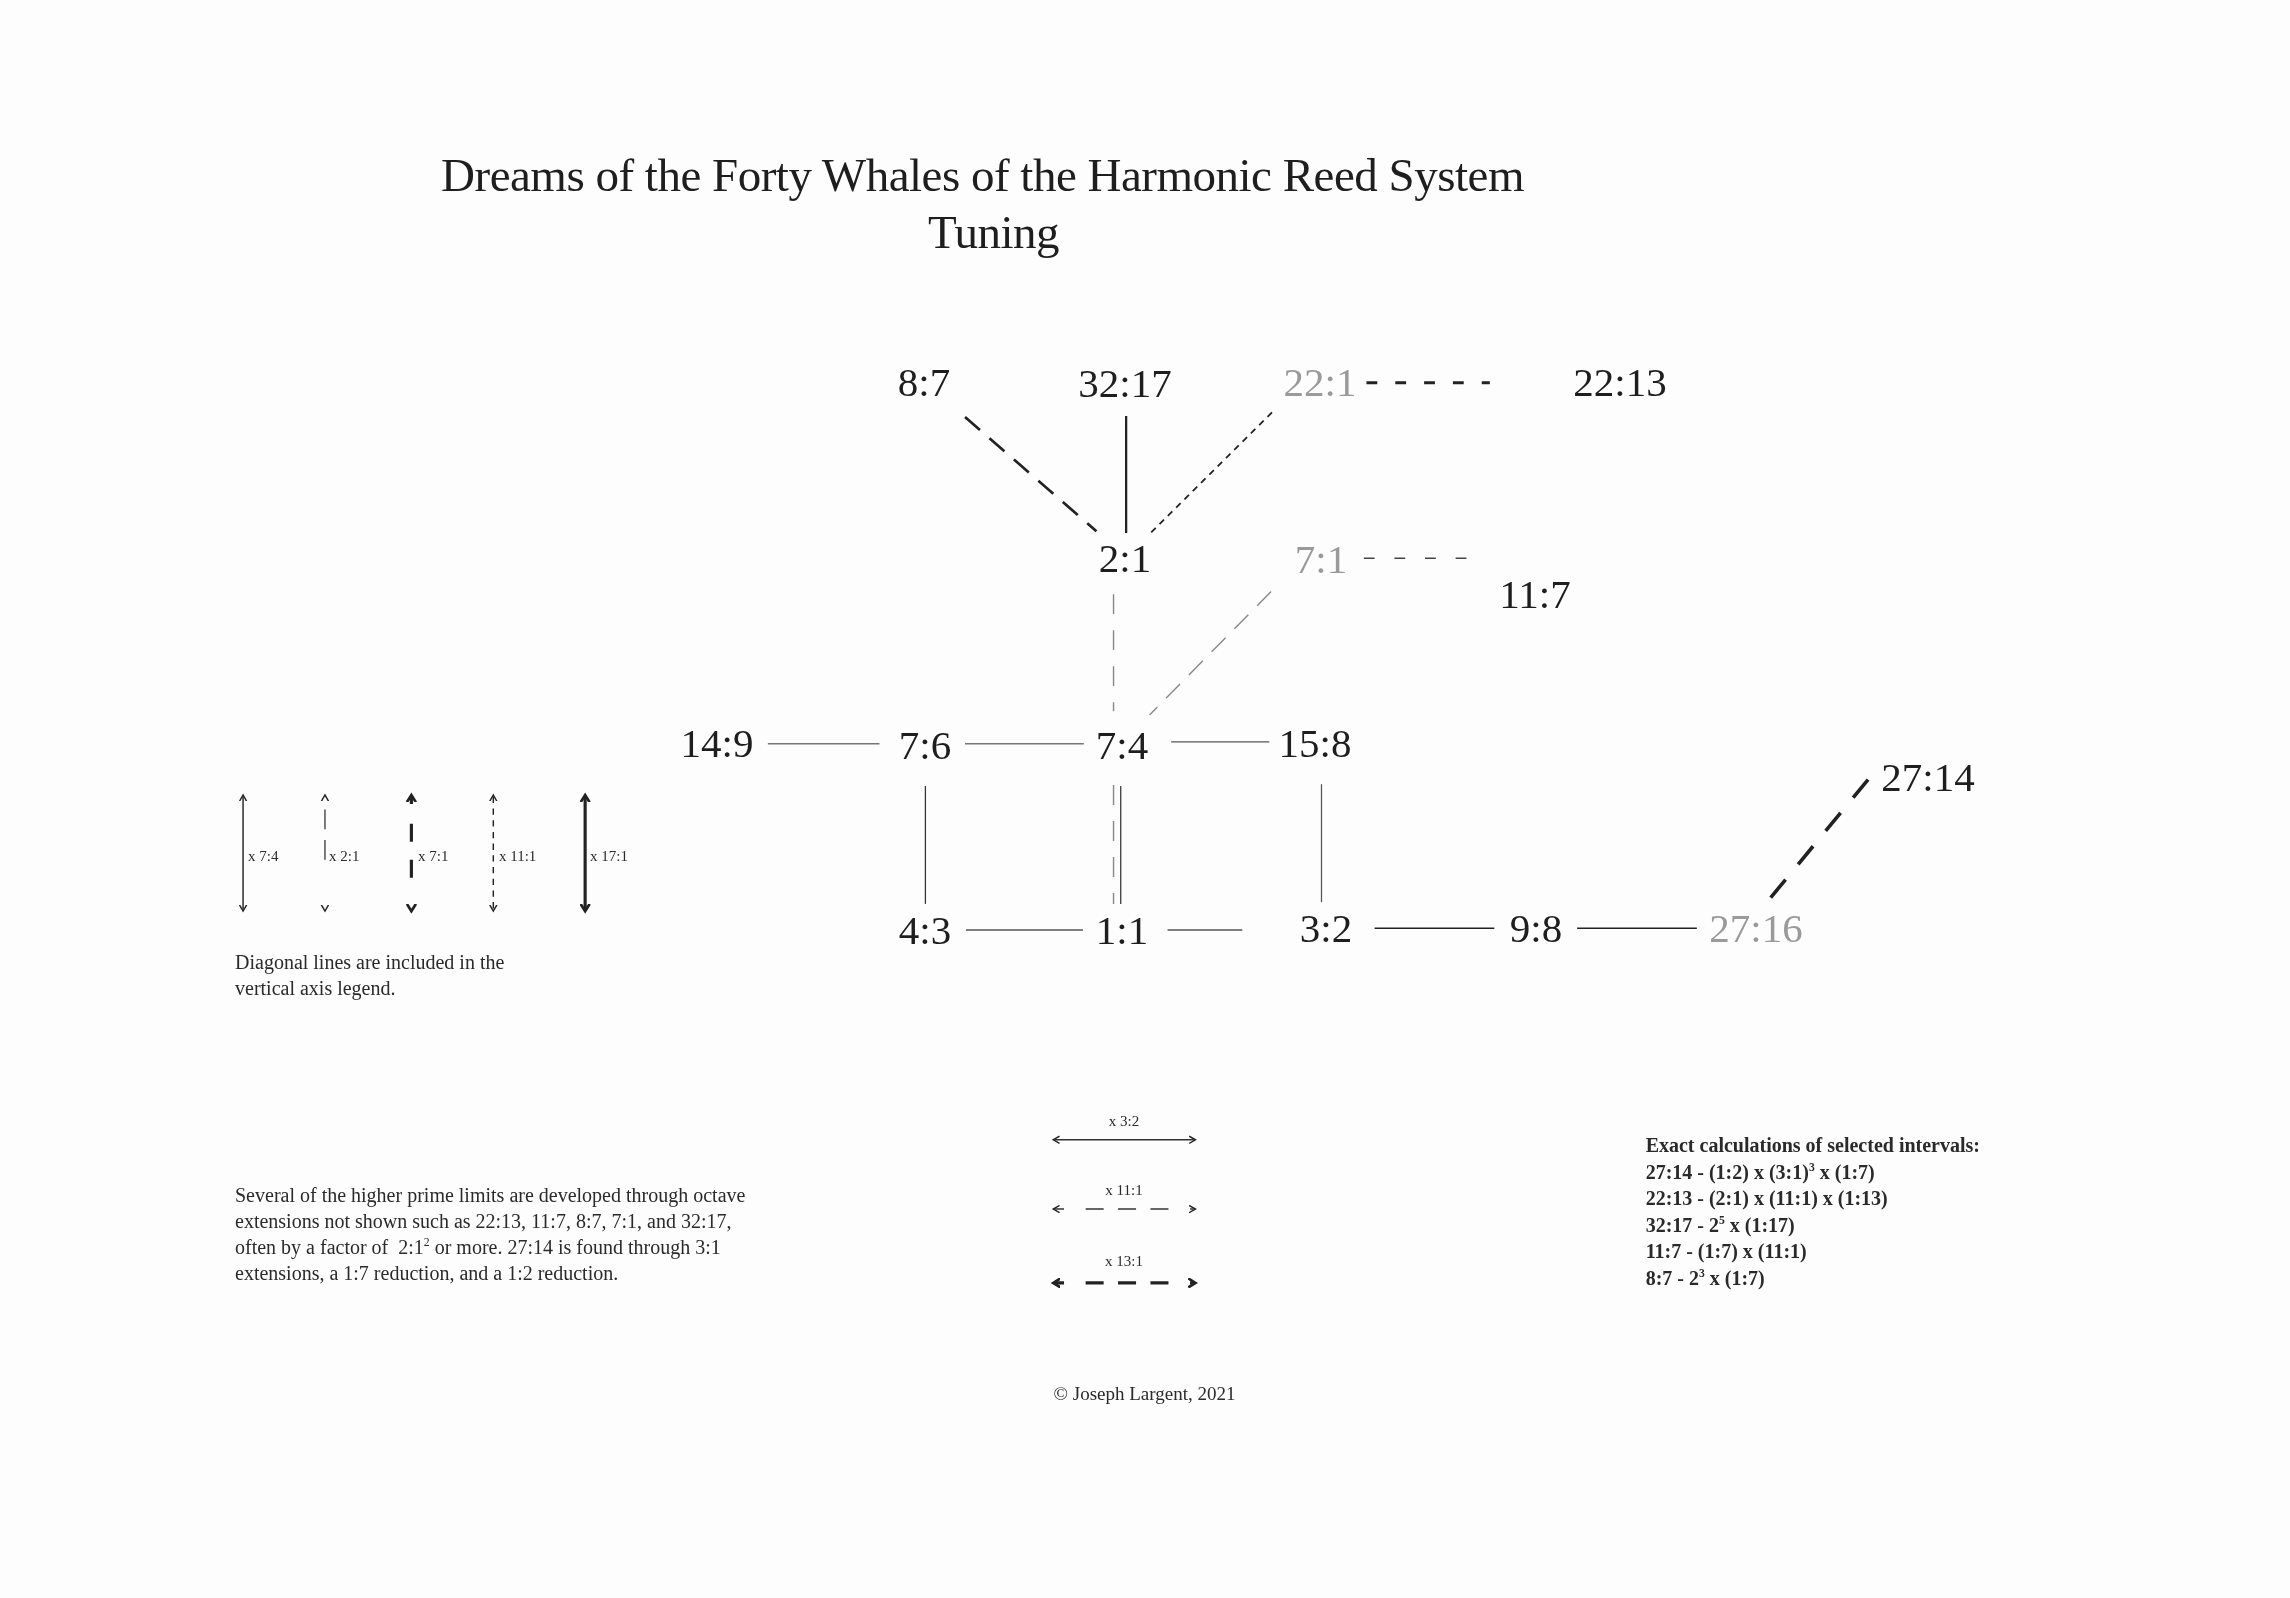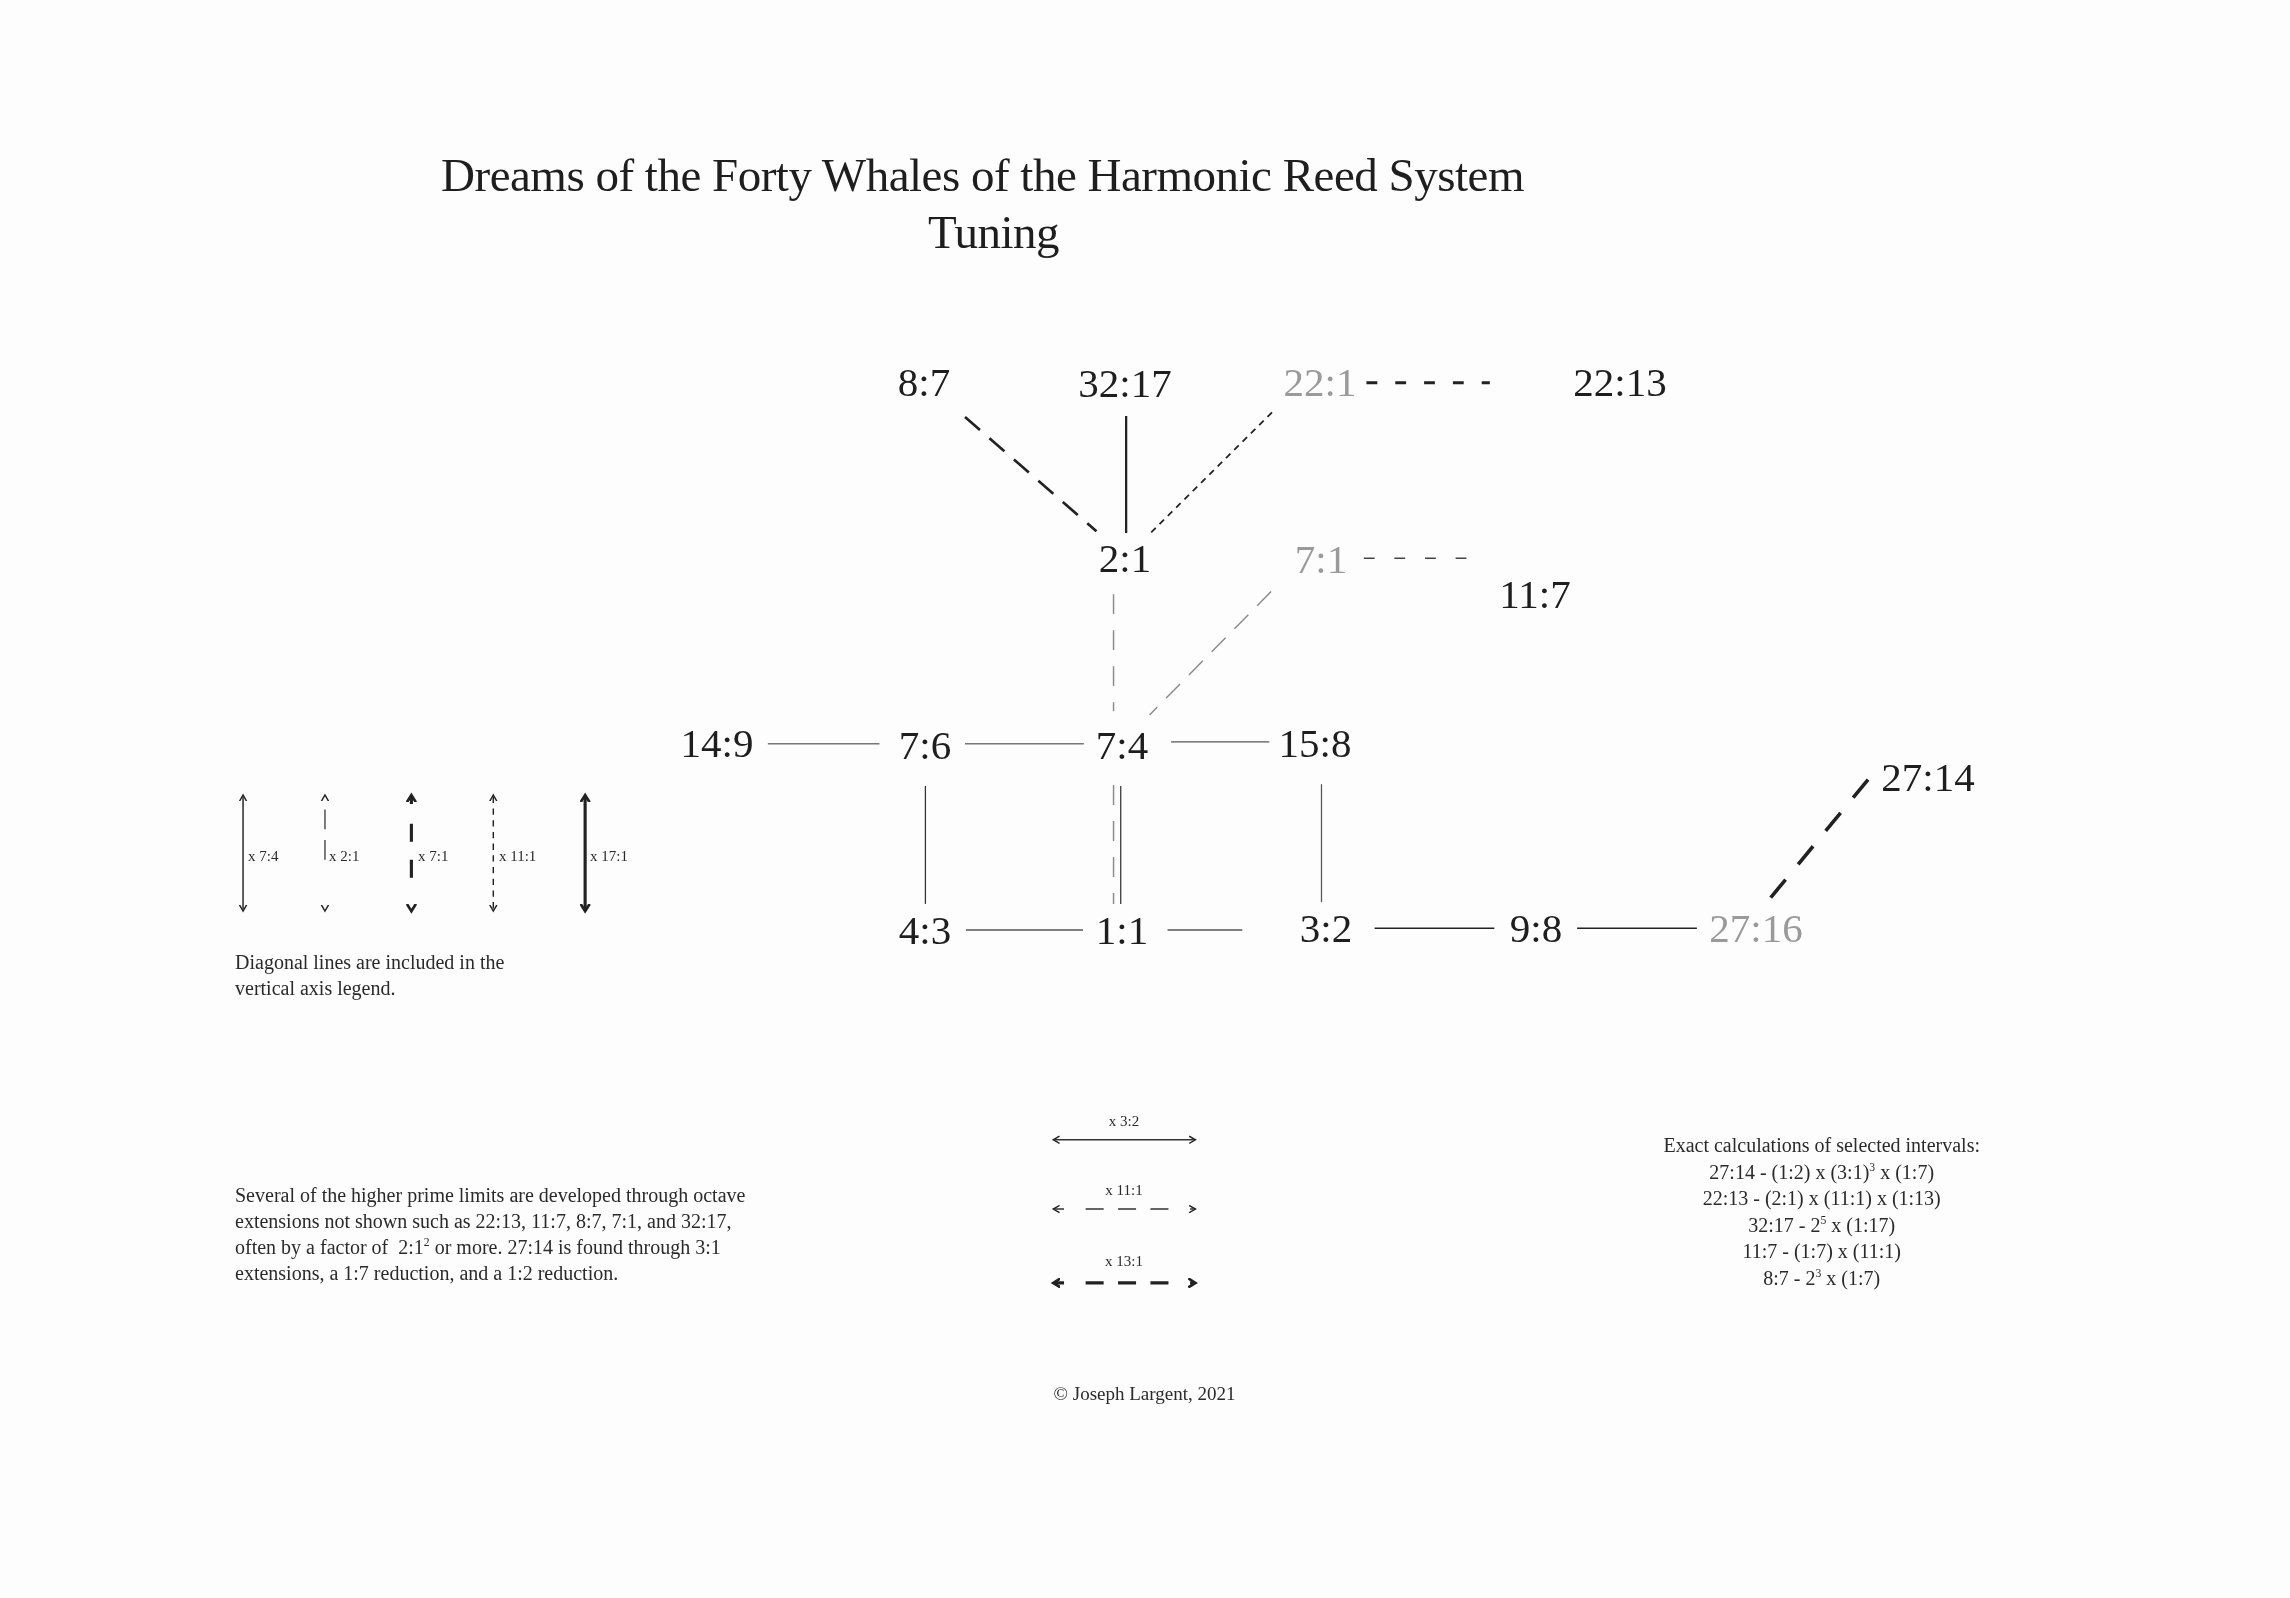--- a/index.html
+++ b/index.html
@@ -3,21 +3,21 @@
 <meta charset="utf-8">
 <style>
   html, body { margin:0; padding:0; background:#fdfdfd; }
   body { width:2291px; height:1599px; position:relative; overflow:hidden; font-family:"Liberation Serif","DejaVu Serif",serif; color:#1e1e1e; }
   .title { position:absolute; left:0; width:1965px; text-align:center; font-size:47px; line-height:54px; letter-spacing:-0.5px; }
   svg.lattice { position:absolute; left:0; top:0; }
   .node { position:absolute; font-size:41px; line-height:47px; transform:translate(-50%,-50%); white-space:nowrap; }
   .node.muted { color:#9a9a9a; }
   .txt { position:absolute; font-size:20px; line-height:26px; color:#2a2a2a; }
   .legend-label { position:absolute; font-size:15px; color:#2a2a2a; white-space:nowrap; }
-  .calc { position:absolute; right:311px; top:1132px; text-align:center; font-size:20px; line-height:26.6px; color:#2a2a2a; }
+  .calc { position:absolute; right:311px; top:1132px; text-align:left; font-size:20px; line-height:26.6px; color:#2a2a2a;font-weight:bold; }
   .calc div { white-space:nowrap; }
   .copy { position:absolute; left:0; width:2289px; top:1383px; text-align:center; font-size:19px; color:#2a2a2a; }
   sup { font-size:11.7px; vertical-align:super; line-height:0; }
 </style>
 </head>
 <body>
 
 <div class="title" style="top:148px;">Dreams of the Forty Whales of the Harmonic Reed System</div>
 <div class="title" style="top:205px;padding-left:11px;">Tuning</div>
 

